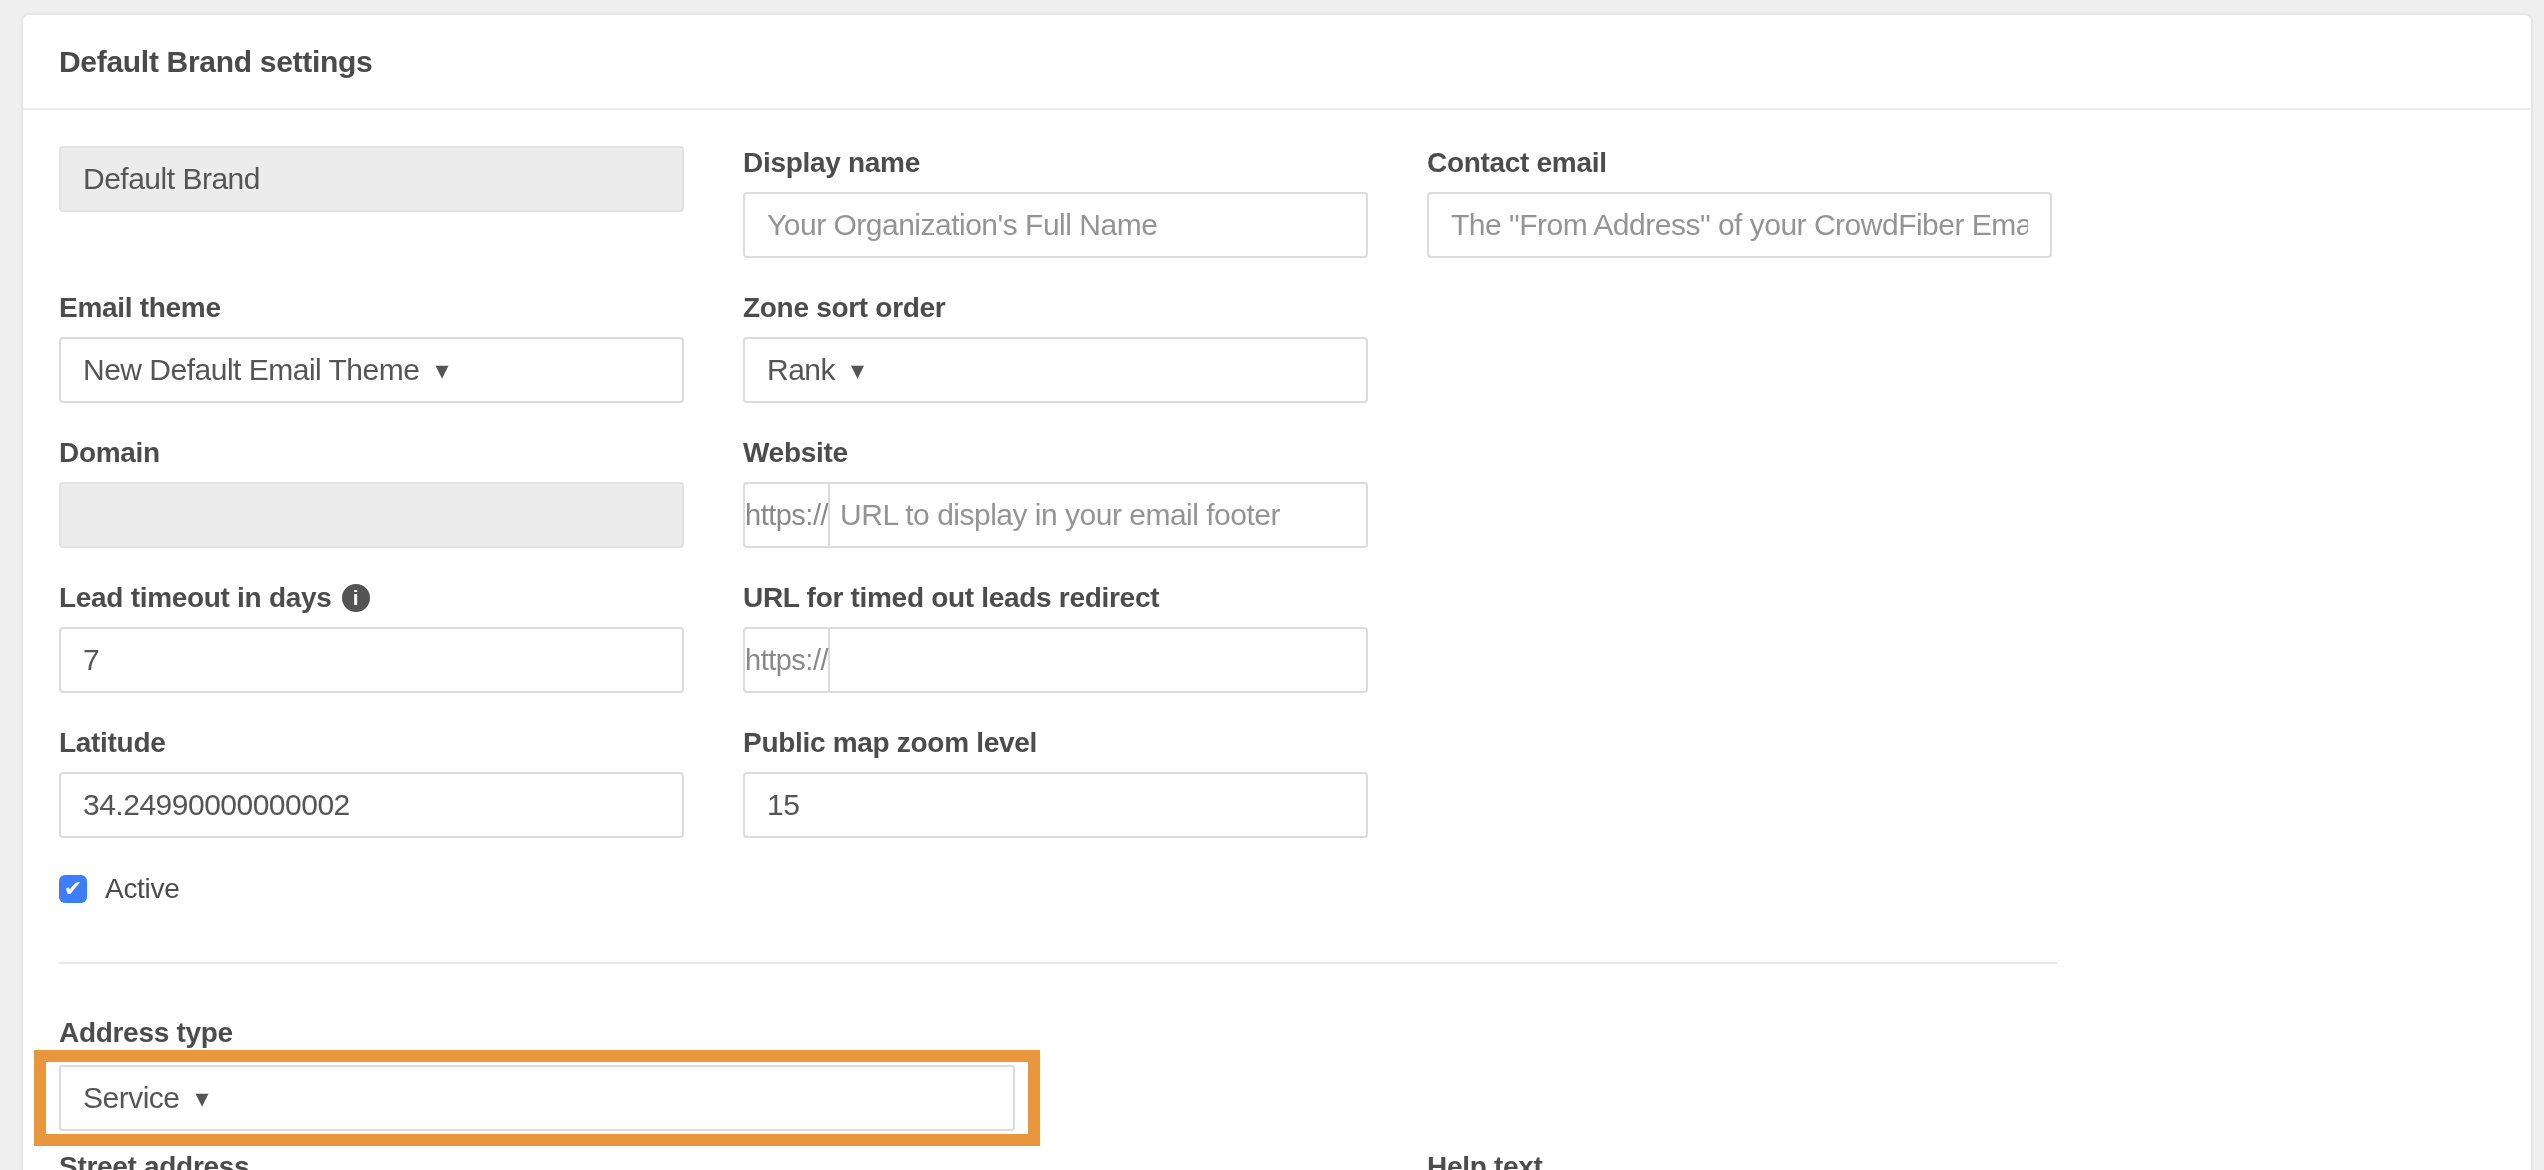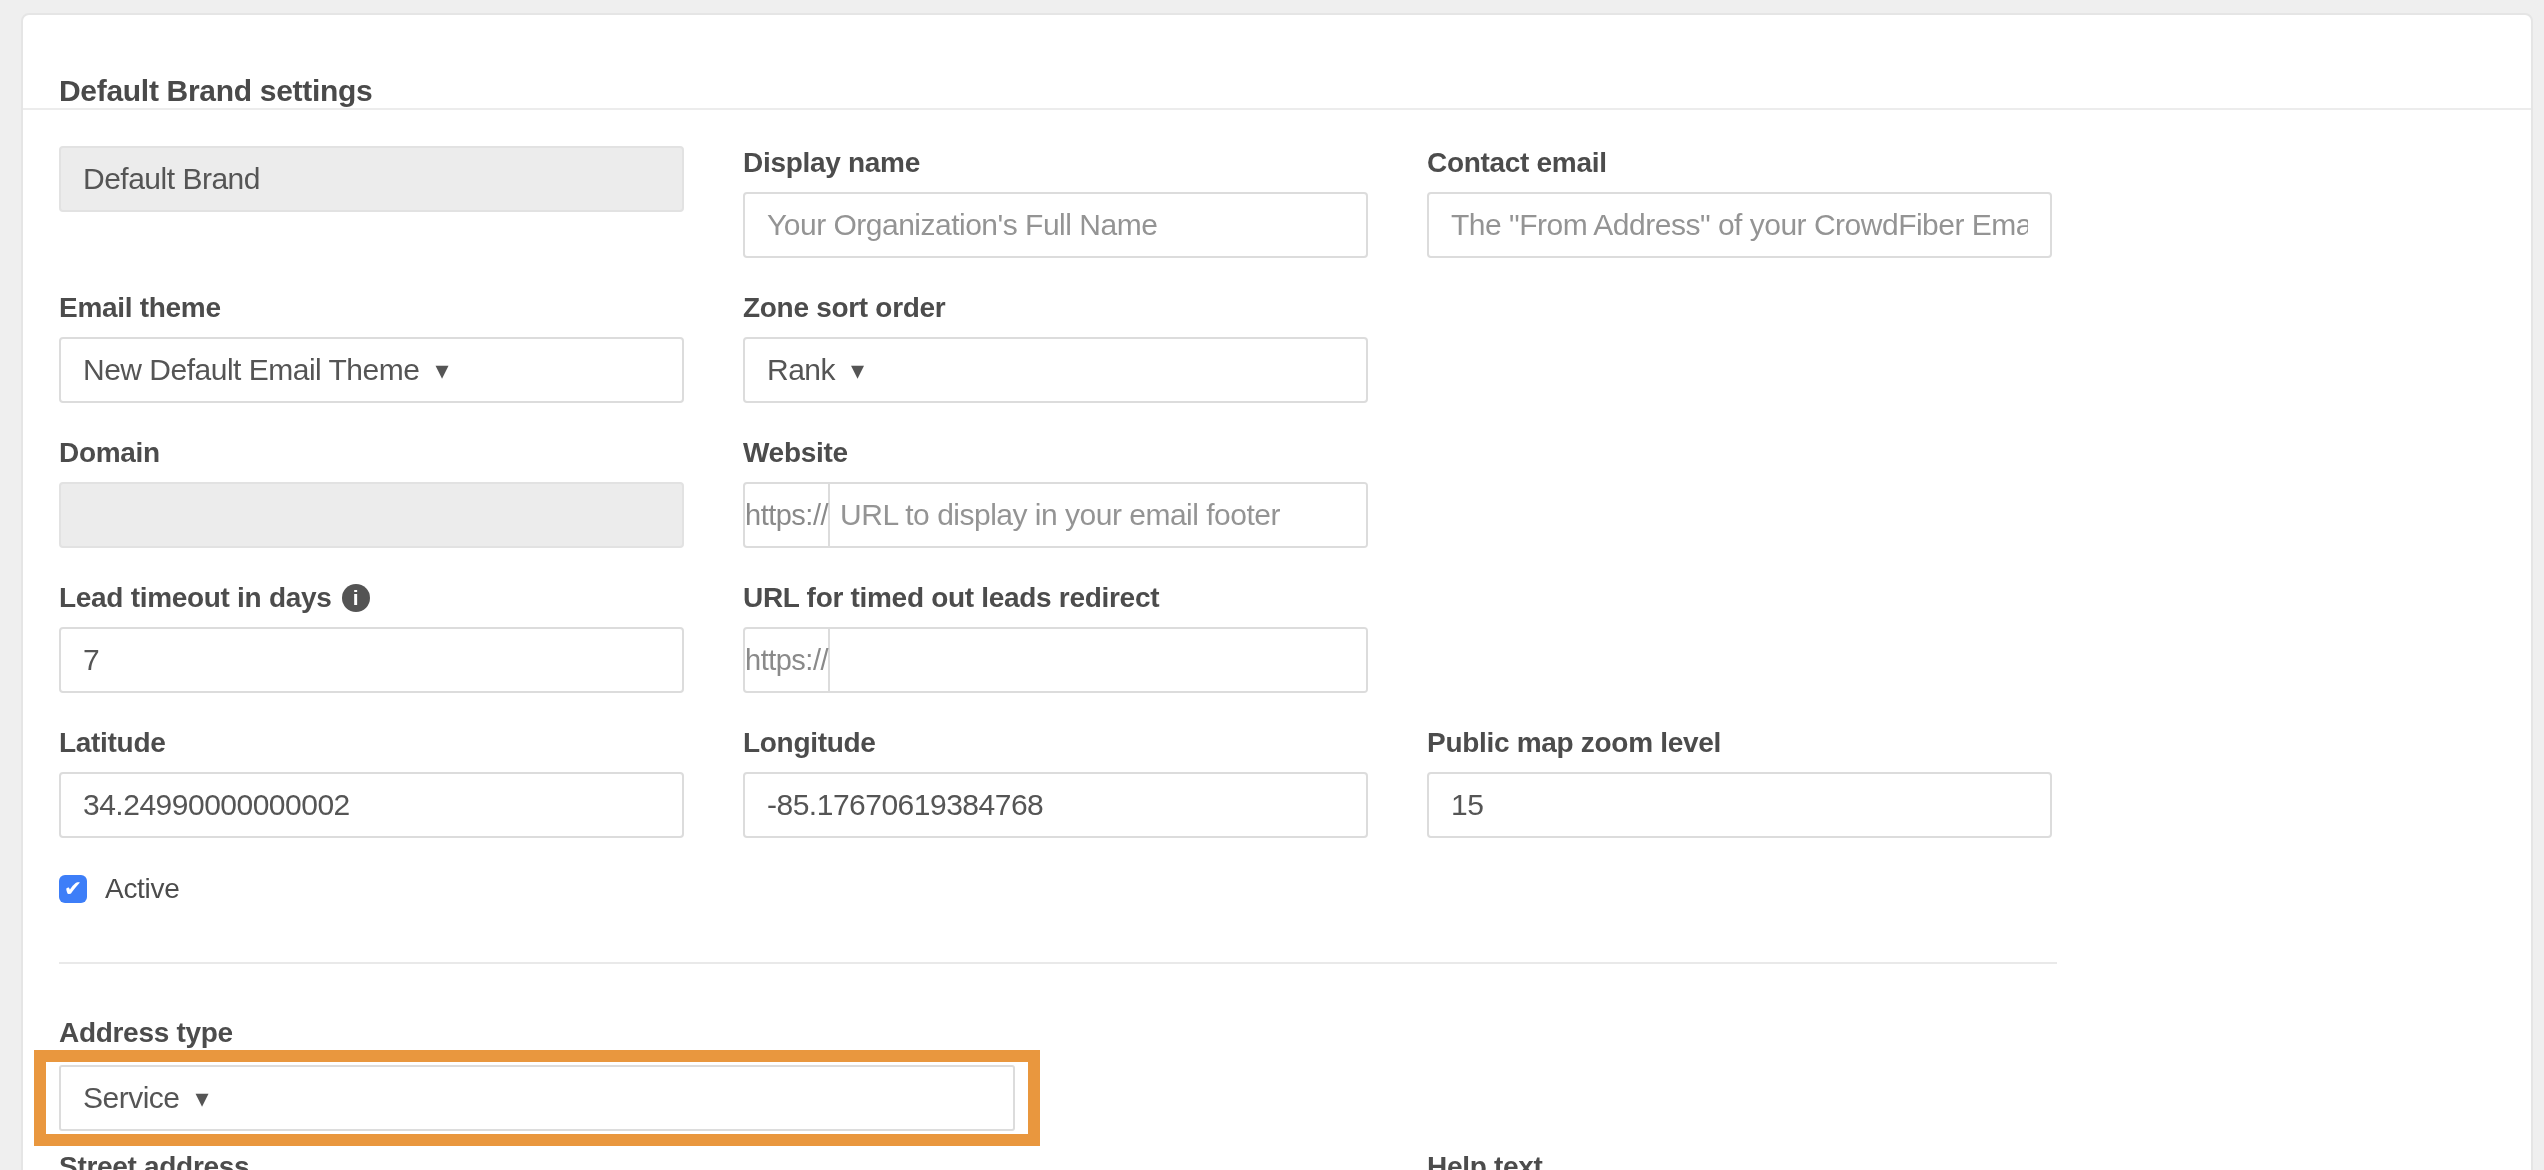--- a/index.html
+++ b/index.html
@@ -12,21 +12,21 @@
   .card {
     position: absolute; left: 21px; top: 13px;
     width: 2512px; height: 1400px;
     background: #ffffff;
     border: 2px solid #e5e5e5;
     border-radius: 8px;
   }
   .card-header {
     height: 95px;
     border-bottom: 2px solid #ececec;
-    display: flex; align-items: flex-end;
+    display: flex; align-items: center;
     padding: 0 36px;
   }
   .card-title { font-size: 30px; font-weight: bold; color: #4a4a4a; letter-spacing: -0.3px; }
   .card-body { padding: 36px; }
   .form-row { display: flex; gap: 59px; margin-bottom: 33px; }
   .col { width: 625px; flex: 0 0 625px; }
   .field-label {
     display: flex; align-items: center; gap: 10px;
     font-size: 28px; font-weight: bold; color: #4c4c4c;
     line-height: 34px; margin-bottom: 12px; letter-spacing: -0.3px;
@@ -164,24 +164,20 @@
       </div>
       <div class="col"></div>
     </div>
 
     <div class="form-row">
       <div class="col">
         <div class="field-label">Latitude</div>
         <input class="control" value="34.24990000000002" style="">
       </div>
       <div class="col">
-        <div class="field-label">Longitude</div>
-        <input class="control" value="-85.17670619384768" style="">
-      </div>
-      <div class="col">
         <div class="field-label">Public map zoom level</div>
         <input class="control" value="15" style="">
       </div>
     </div>
 
     <div class="checkbox-row">
       <div class="checkbox">
         <span>✔</span>
       </div>
       <div class="checkbox-label">Active</div>

